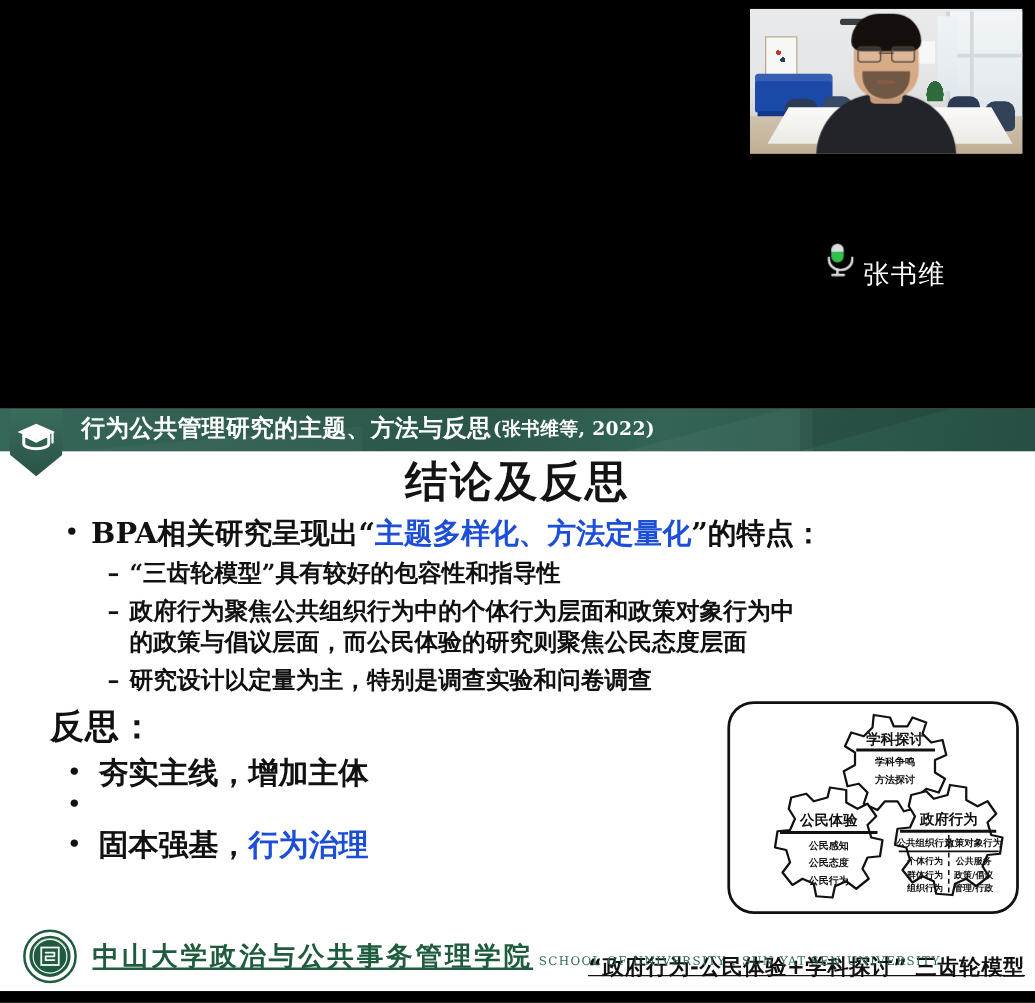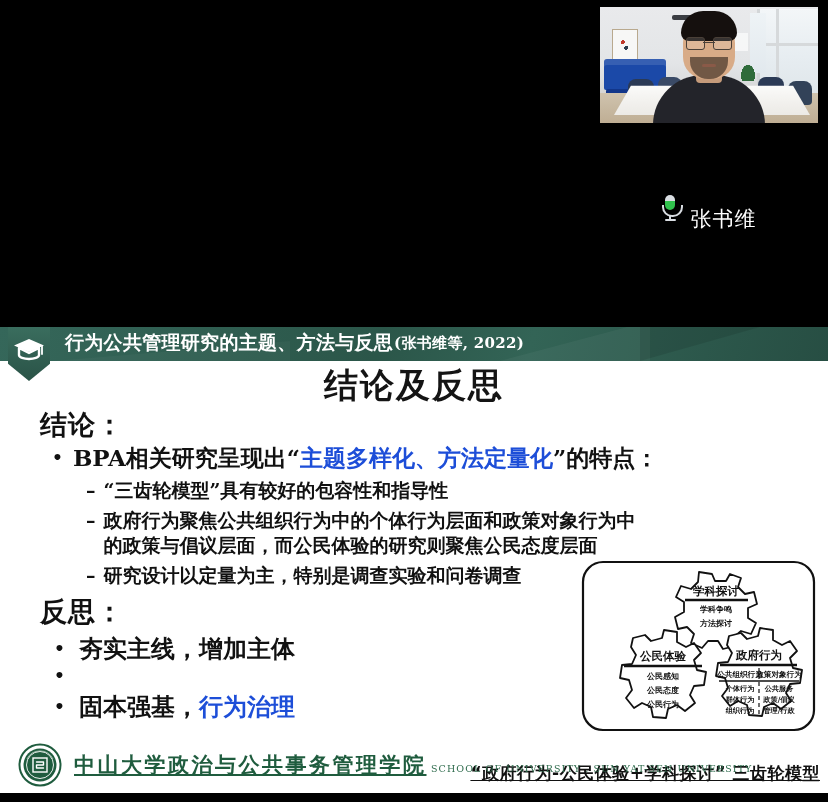--- a/index.html
+++ b/index.html
@@ -494,21 +494,20 @@
 
     <div class="slide-header-title">
       <span>行为公共管理研究的主题、方法与反思</span>
         <span class="cite">(张书维等, 2022)</span>
     </div>
 
     <div class="slide-title">结论及反思</div>
 
     <div class="slide-body">
 
-      <div class="sec-head">结论：</div>
 
       <div class="bullet-l1">
         <span class="dot">•</span>
         <span><span>BPA相关研究呈现出“</span><span class="red">主题多样化、方法定量化</span><span>”的特点：</span></span>
       </div>
 
       <div class="bullet-l2">
         <span class="dash">–</span>
         <span class="txt">“三齿轮模型”具有较好的包容性和指导性</span>
       </div>

